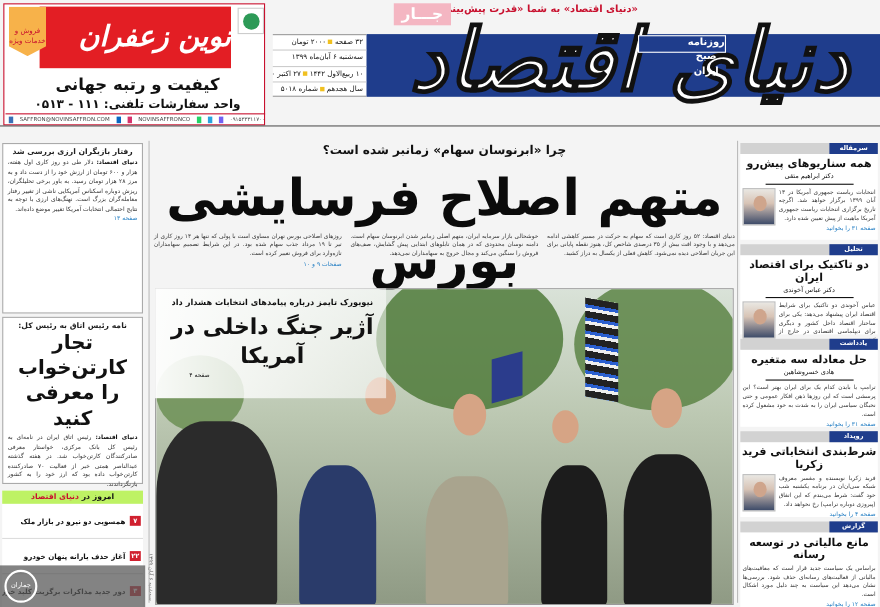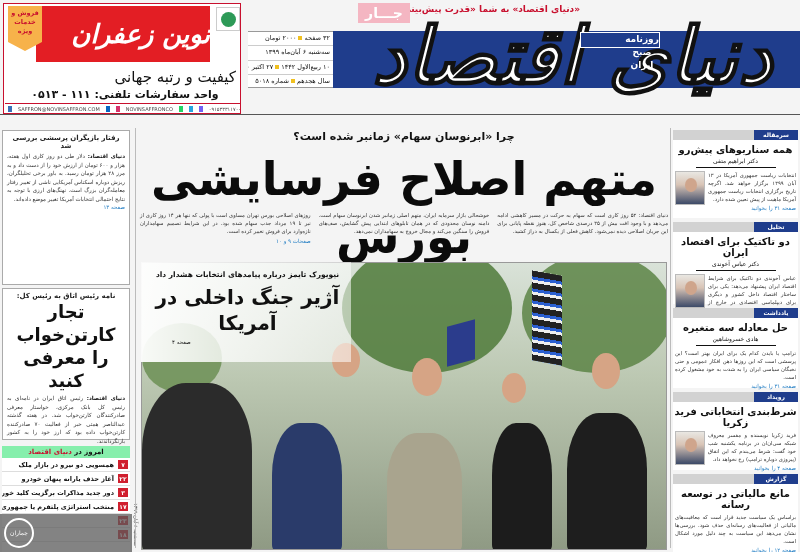--- a/index.html
+++ b/index.html
@@ -15,36 +15,36 @@
   .subbadge { left: 580px; top: 32px; width: 80px; height: 16px; background: #1f3d8c; border: 1.5px solid #fff; color: #fff; font-size: 9px; font-weight: bold; text-align: center; line-height: 13px; padding-left: 44px; }
   .meta-box { left: 248px; top: 31px; width: 85px; height: 57px; background: #fff; border-top: 1px solid #999; border-bottom: 1px solid #999; }
   .meta-row { height: 14.25px; border-bottom: 1px solid #ccc; font-size: 6.5px; line-height: 13px; text-align: right; padding-right: 3px; white-space: nowrap; overflow: hidden; }
   .meta-row:last-child { border-bottom: none; }
   .dot { display: inline-block; width: 4px; height: 4px; background: #f0c020; margin: 0 2px; vertical-align: middle; }
   .masthead-rule { left: 0; top: 114px; width: 800px; height: 1px; background: #555; }
 
   
   .ad { left: 3px; top: 3px; width: 238px; height: 111px; background: #fff; border: 1px solid #c8102e; }
   .ad-red { left: 32px; top: 2px; width: 174px; height: 56px; background: #e31e24; color: #fff; font-weight: bold; font-size: 26px; text-align: right; line-height: 56px; font-style: italic; }
-  .ad-ribbon { left: 4px; top: 2px; width: 34px; height: 45px; background: #f7b24a; color: #c8102e; font-size: 6.5px; font-weight: bold; text-align: center; line-height: 9px; padding-top: 3px; clip-path: polygon(0 0,100% 0,100% 80%,50% 100%,0 80%); }
+  .ad-ribbon { left: 4px; top: 2px; width: 34px; height: 45px; background: #f7b24a; color: #c8102e; font-size: 6.5px; font-weight: normal; text-align: center; line-height: 9px; padding-top: 18px; clip-path: polygon(0 0,100% 0,100% 80%,50% 100%,0 80%); }
   .ad-leaf { left: 212px; top: 3px; width: 24px; height: 24px; border: 1px solid #ccc; background: #fff; }
   .ad-leaf::after { content: ""; position: absolute; left: 4px; top: 4px; width: 15px; height: 15px; border-radius: 50%; background: #2d9a57; }
-  .ad-line1 { left: 10px; top: 64px; width: 222px; font-size: 15px; font-weight: normal; text-align: right; color: #111; }
+  .ad-line1 { left: 10px; top: 64px; width: 222px; font-size: 15px; font-weight: bold; text-align: center; color: #111; }
   .ad-line2 { left: 10px; top: 84px; width: 222px; font-size: 11px; font-weight: bold; text-align: center; color: #111; }
   .ad-contacts { left: 1px; top: 99px; width: 236px; height: 10px; border-top: 1px solid #c8102e; font-size: 5px; line-height: 10px; color: #444; direction: ltr; display: flex; gap: 6px; padding-left: 3px; white-space: nowrap; overflow: hidden; }
   .chip { display: inline-block; width: 7px; height: 6px; margin-top: 2px; }
   .lbox { position: absolute; background: #fff; border: 1px solid #aaa; padding: 3px 4px; text-align: right; }
   .kicker { font-size: 7px; font-weight: bold; text-align: center; color: #222; }
   .lhead { font-size: 21px; font-weight: bold; line-height: 25px; text-align: center; color: #111; letter-spacing: -0.5px; }
   .body-txt { font-size: 5.5px; line-height: 8.5px; color: #333; text-align: justify; margin-top: 2px; }
   .body-txt b { color: #111; }
   .pageref { font-size: 5.5px; color: #1e7bc2; margin-top: 1px; }
-  .today-head { background: #86efac; font-size: 7px; font-weight: bold; text-align: center; padding: 2px 0; color: #111; }
+  .today-head { background: #bef264; font-size: 7px; font-weight: bold; text-align: center; padding: 2px 0; color: #111; }
   .today-head span { color: #c8102e; }
-  .today-item { display: flex; align-items: center; gap: 4px; height: 14px; border-bottom: 1px solid #ddd; font-size: 6.5px; font-weight: bold; padding-right: 2px; white-space: nowrap; overflow: hidden; }
+  .today-item { display: flex; align-items: center; gap: 4px; height: 32px; border-bottom: 1px solid #ddd; font-size: 6.5px; font-weight: bold; padding-right: 2px; white-space: nowrap; overflow: hidden; }
   .num { width: 10px; height: 9px; background: #d0202f; color: #fff; font-size: 6px; text-align: center; line-height: 9px; flex-shrink: 0; }
 
   
   .kicker-main { left: 140px; top: 130px; width: 528px; font-size: 11px; font-weight: bold; text-align: center; }
   .mainhead { left: 140px; top: 150px; width: 528px; font-size: 46px; font-weight: bold; line-height: 58px; text-align: center; letter-spacing: -1px; color: #0b0b0b; }
   .lead-cols { left: 140px; top: 211px; width: 528px; height: 50px; display: flex; gap: 8px; }
   .lead-col { flex: 1; font-size: 5.3px; line-height: 8.2px; color: #333; text-align: justify; }
   .photo { left: 141px; top: 262px; width: 526px; height: 288px; overflow: hidden; border: 1px solid #999; }
   .photo-sky { position: absolute; inset: 0; background: linear-gradient(180deg,#d9e2d8 0%,#bcc8b2 40%,#8f9a84 100%); }
   .tree { position: absolute; border-radius: 50%; background: #4f7a3a; opacity: .85; }
@@ -105,21 +105,21 @@
     <span>NOVINSAFFRONCO</span>
     <span class="chip" style="background:#25d366"></span>
     <span class="chip" style="background:#2aa3df"></span>
     <span class="chip" style="background:#7360f2"></span>
     <span>۰۹۱۵۳۳۳۱۱۷۰۰</span>
   </div>
 </div>
 <div class="abs masthead-rule"></div>
 
 <div class="abs lbox" style="left:2px;top:130px;width:128px;height:155px;">
-  <div class="kicker">رفتار بازیگران پرسشی بررسی شد</div>
+  <div class="kicker">رفتار بازیگران ارزی بررسی شد</div>
   <div class="body-txt"><b>دنیای اقتصاد:</b> <span>دلار طی دو روز کاری اول هفته، هزار و ۶۰۰ تومان از ارزش خود را از دست داد و به مرز ۲۸ هزار تومان رسید. به باور برخی تحلیلگران، ریزش دوباره اسکناس آمریکایی ناشی از تغییر رفتار معامله‌گران بزرگ است. نهنگ‌های ارزی با توجه به نتایج احتمالی انتخابات آمریکا تغییر موضع داده‌اند.</span></div>
   <div class="pageref">صفحه ۱۳</div>
 </div>
 <div class="abs lbox" style="left:2px;top:288px;width:128px;height:152px;">
   <div class="kicker">نامه رئیس اتاق به رئیس کل:</div>
   <div class="lhead" style="font-size:18px;line-height:23px;">تجار کارتن‌خواب را معرفی کنید</div>
   <div class="body-txt"><b>دنیای اقتصاد:</b> <span>رئیس اتاق ایران در نامه‌ای به رئیس کل بانک مرکزی، خواستار معرفی صادرکنندگان کارتن‌خواب شد. در هفته گذشته عبدالناصر همتی خبر از فعالیت ۷۰ صادرکننده کارتن‌خواب داده بود که ارز خود را به کشور بازنگرداندند.</span></div>
   <div class="pageref">صفحه ۵</div>
 </div>
 <div class="abs" style="left:2px;top:446px;width:128px;height:106px;background:#fff;">

